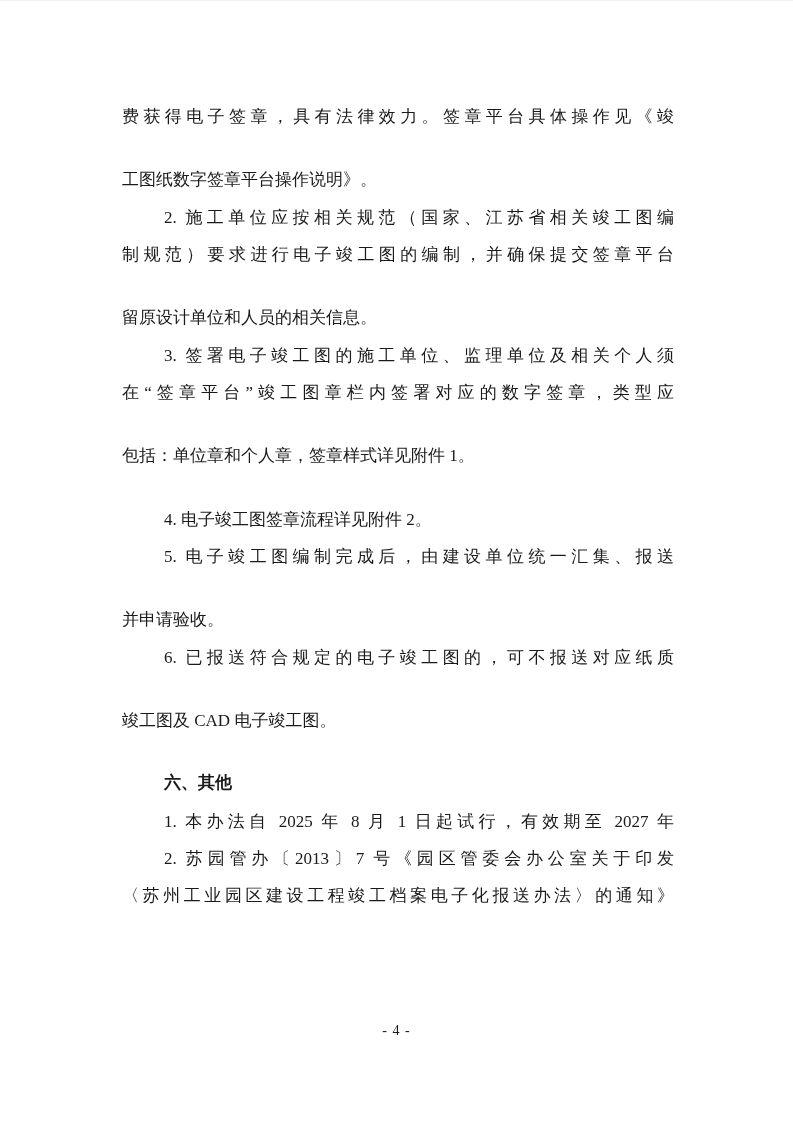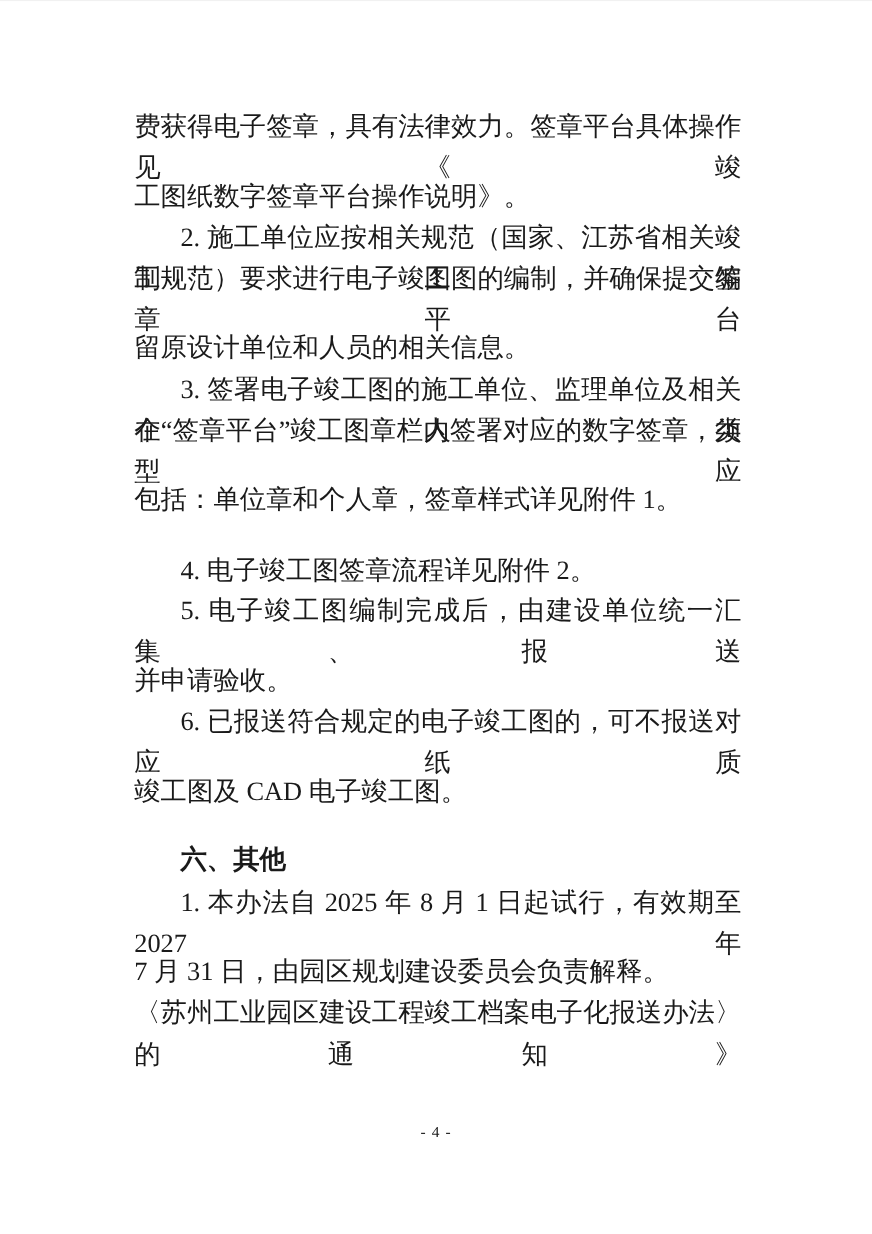--- a/index.html
+++ b/index.html
@@ -23,21 +23,21 @@
     left: 122px;
     top: 97px;
     width: 552px;
   }
   .para {
     margin: 0;
     padding: 0;
   }
   .line {
     font-family: "Liberation Serif", "DejaVu Serif", serif;
-    font-size: 24px;
+    font-size: 17px;
     line-height: 37.33px;
     height: 37.33px;
     text-align: justify;
     text-align-last: justify;
     color: #1a1a1a;
   }
   .line.last {
     text-align-last: left;
     margin-top: 26px;
   }
@@ -88,20 +88,20 @@
       </div>
       <div class="para body">
         <div class="line first-indent">6. 已报送符合规定的电子竣工图的，可不报送对应纸质</div>
         <div class="line last">竣工图及 CAD 电子竣工图。</div>
       </div>
       <div class="para heading">
         <div class="line first-indent last">六、其他</div>
       </div>
       <div class="para body">
         <div class="line first-indent">1. 本办法自 2025 年 8 月 1 日起试行，有效期至 2027 年</div>
-        <div class="line last">7 月 31 日，由园区规划建设委员会负责解释。</div>
       </div>
       <div class="para body">
+        <div class="line first-indent">2. 苏园管办〔2013〕7 号《园区管委会办公室关于印发</div>
         <div class="line">〈苏州工业园区建设工程竣工档案电子化报送办法〉的通知》</div>
       </div>
     </div>
   <div class="footer">- 4 -</div>
 </div>
 
 </body></html>

